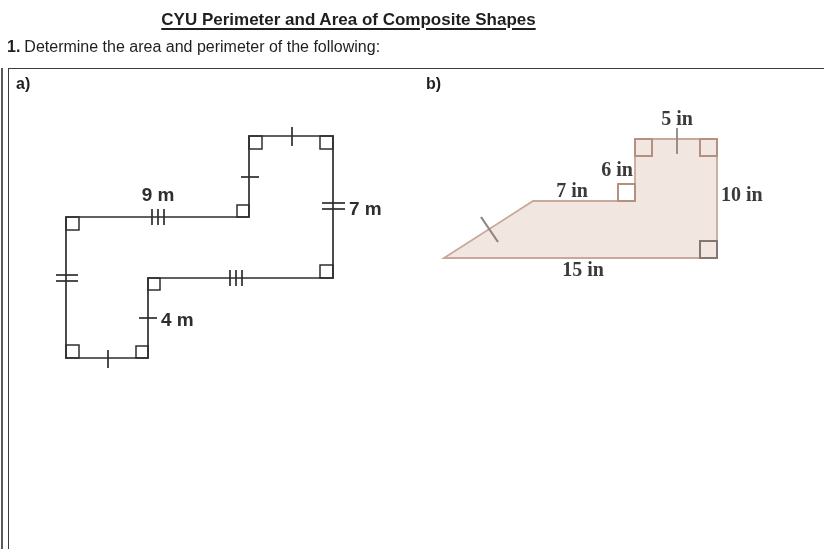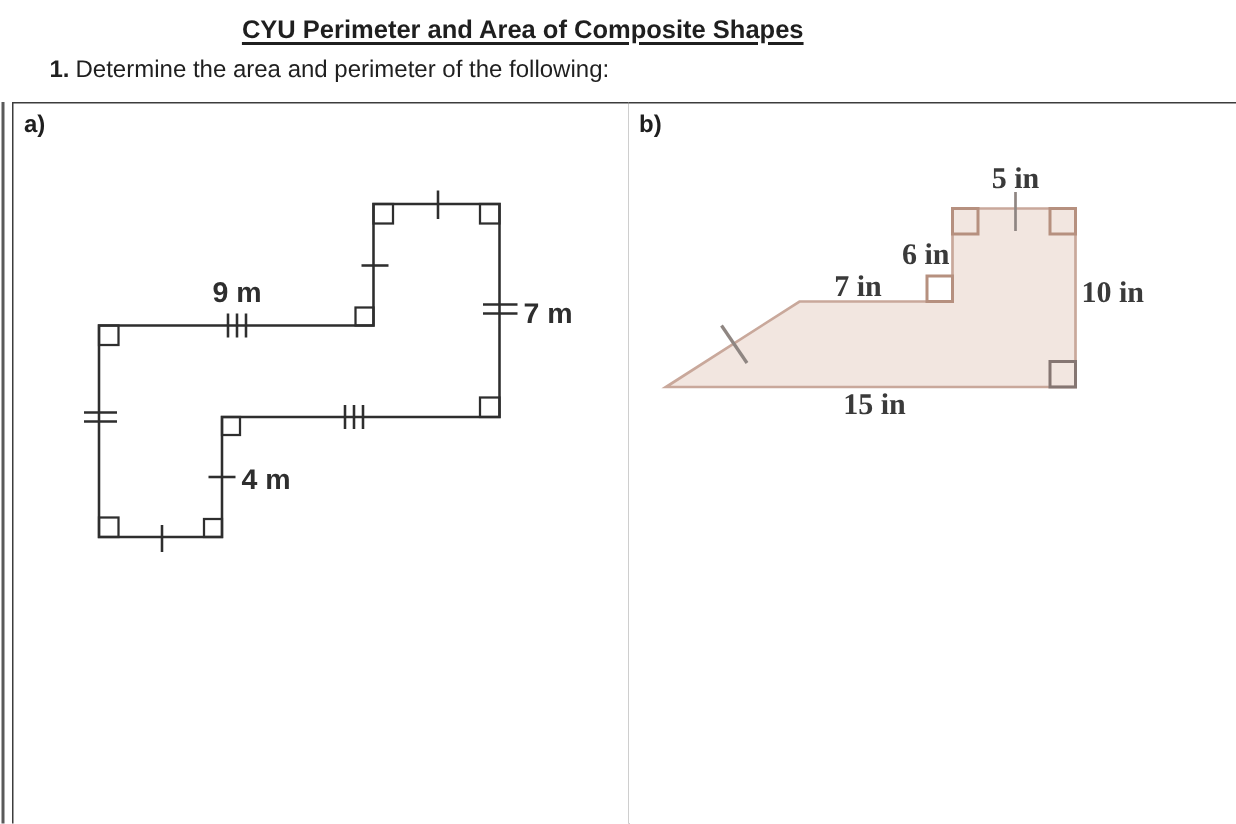--- a/index.html
+++ b/index.html
@@ -6,21 +6,21 @@
   body{
     width:824px;height:549px;overflow:hidden;background:#ffffff;
     font-family:"Liberation Sans",sans-serif;color:#1f1f1f;position:relative;
   }
   .page{position:absolute;inset:0;}
   .title{
     position:absolute;top:10px;left:0;width:697px;text-align:center;
     font-size:17px;font-weight:bold;
     text-decoration:underline;text-decoration-thickness:2px;text-underline-offset:3px;
   }
-  .question{position:absolute;top:38px;left:7px;font-size:16px;margin-left:26px;}
+  .question{position:absolute;top:38px;left:7px;font-size:16px;}
   .qnum{font-weight:bold;margin-right:4px;}
   .left-edge-line{
     position:absolute;left:1px;top:68px;bottom:0;width:0;
     border-left:2px solid #5a5a5a;
   }
   .cell{position:absolute;top:68px;bottom:0;box-sizing:border-box;background:#ffffff;}
   .cell-a{left:8px;width:412px;border:1.5px solid #3c3c3c;border-bottom:none;}
   .cell-b{left:419px;right:0;border-top:1.5px solid #3c3c3c;}
   .part-label{display:inline-block;margin:6px 0 0 7px;font-size:16px;font-weight:bold;}
   #figures{position:absolute;left:0;top:0;pointer-events:none;}

